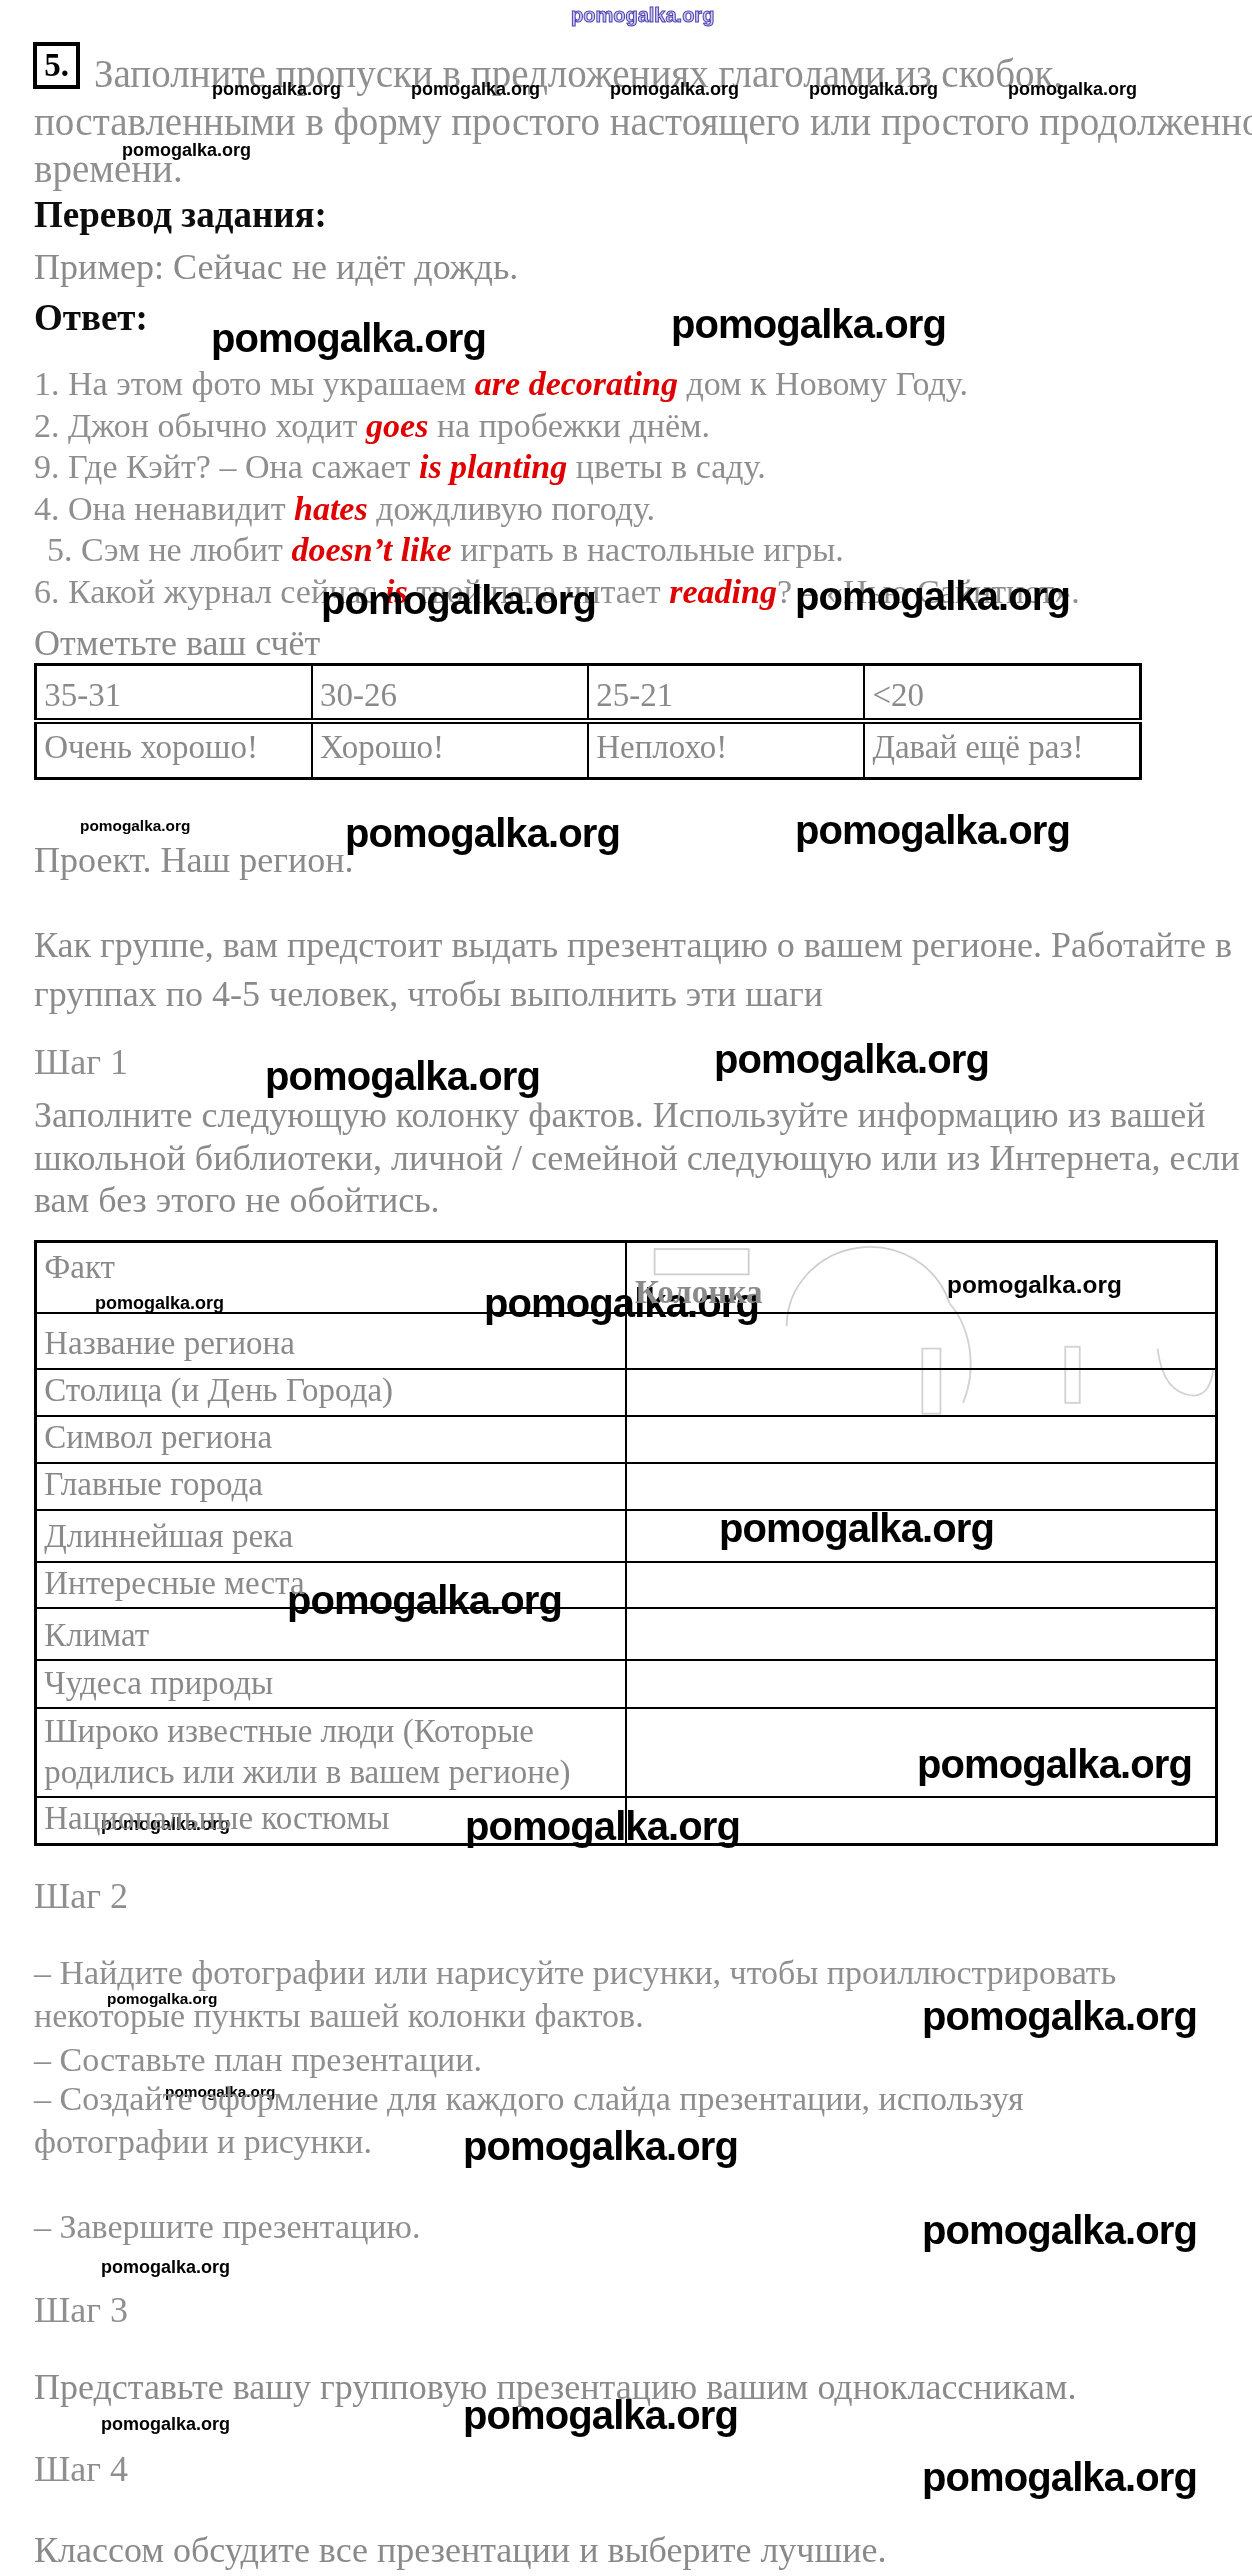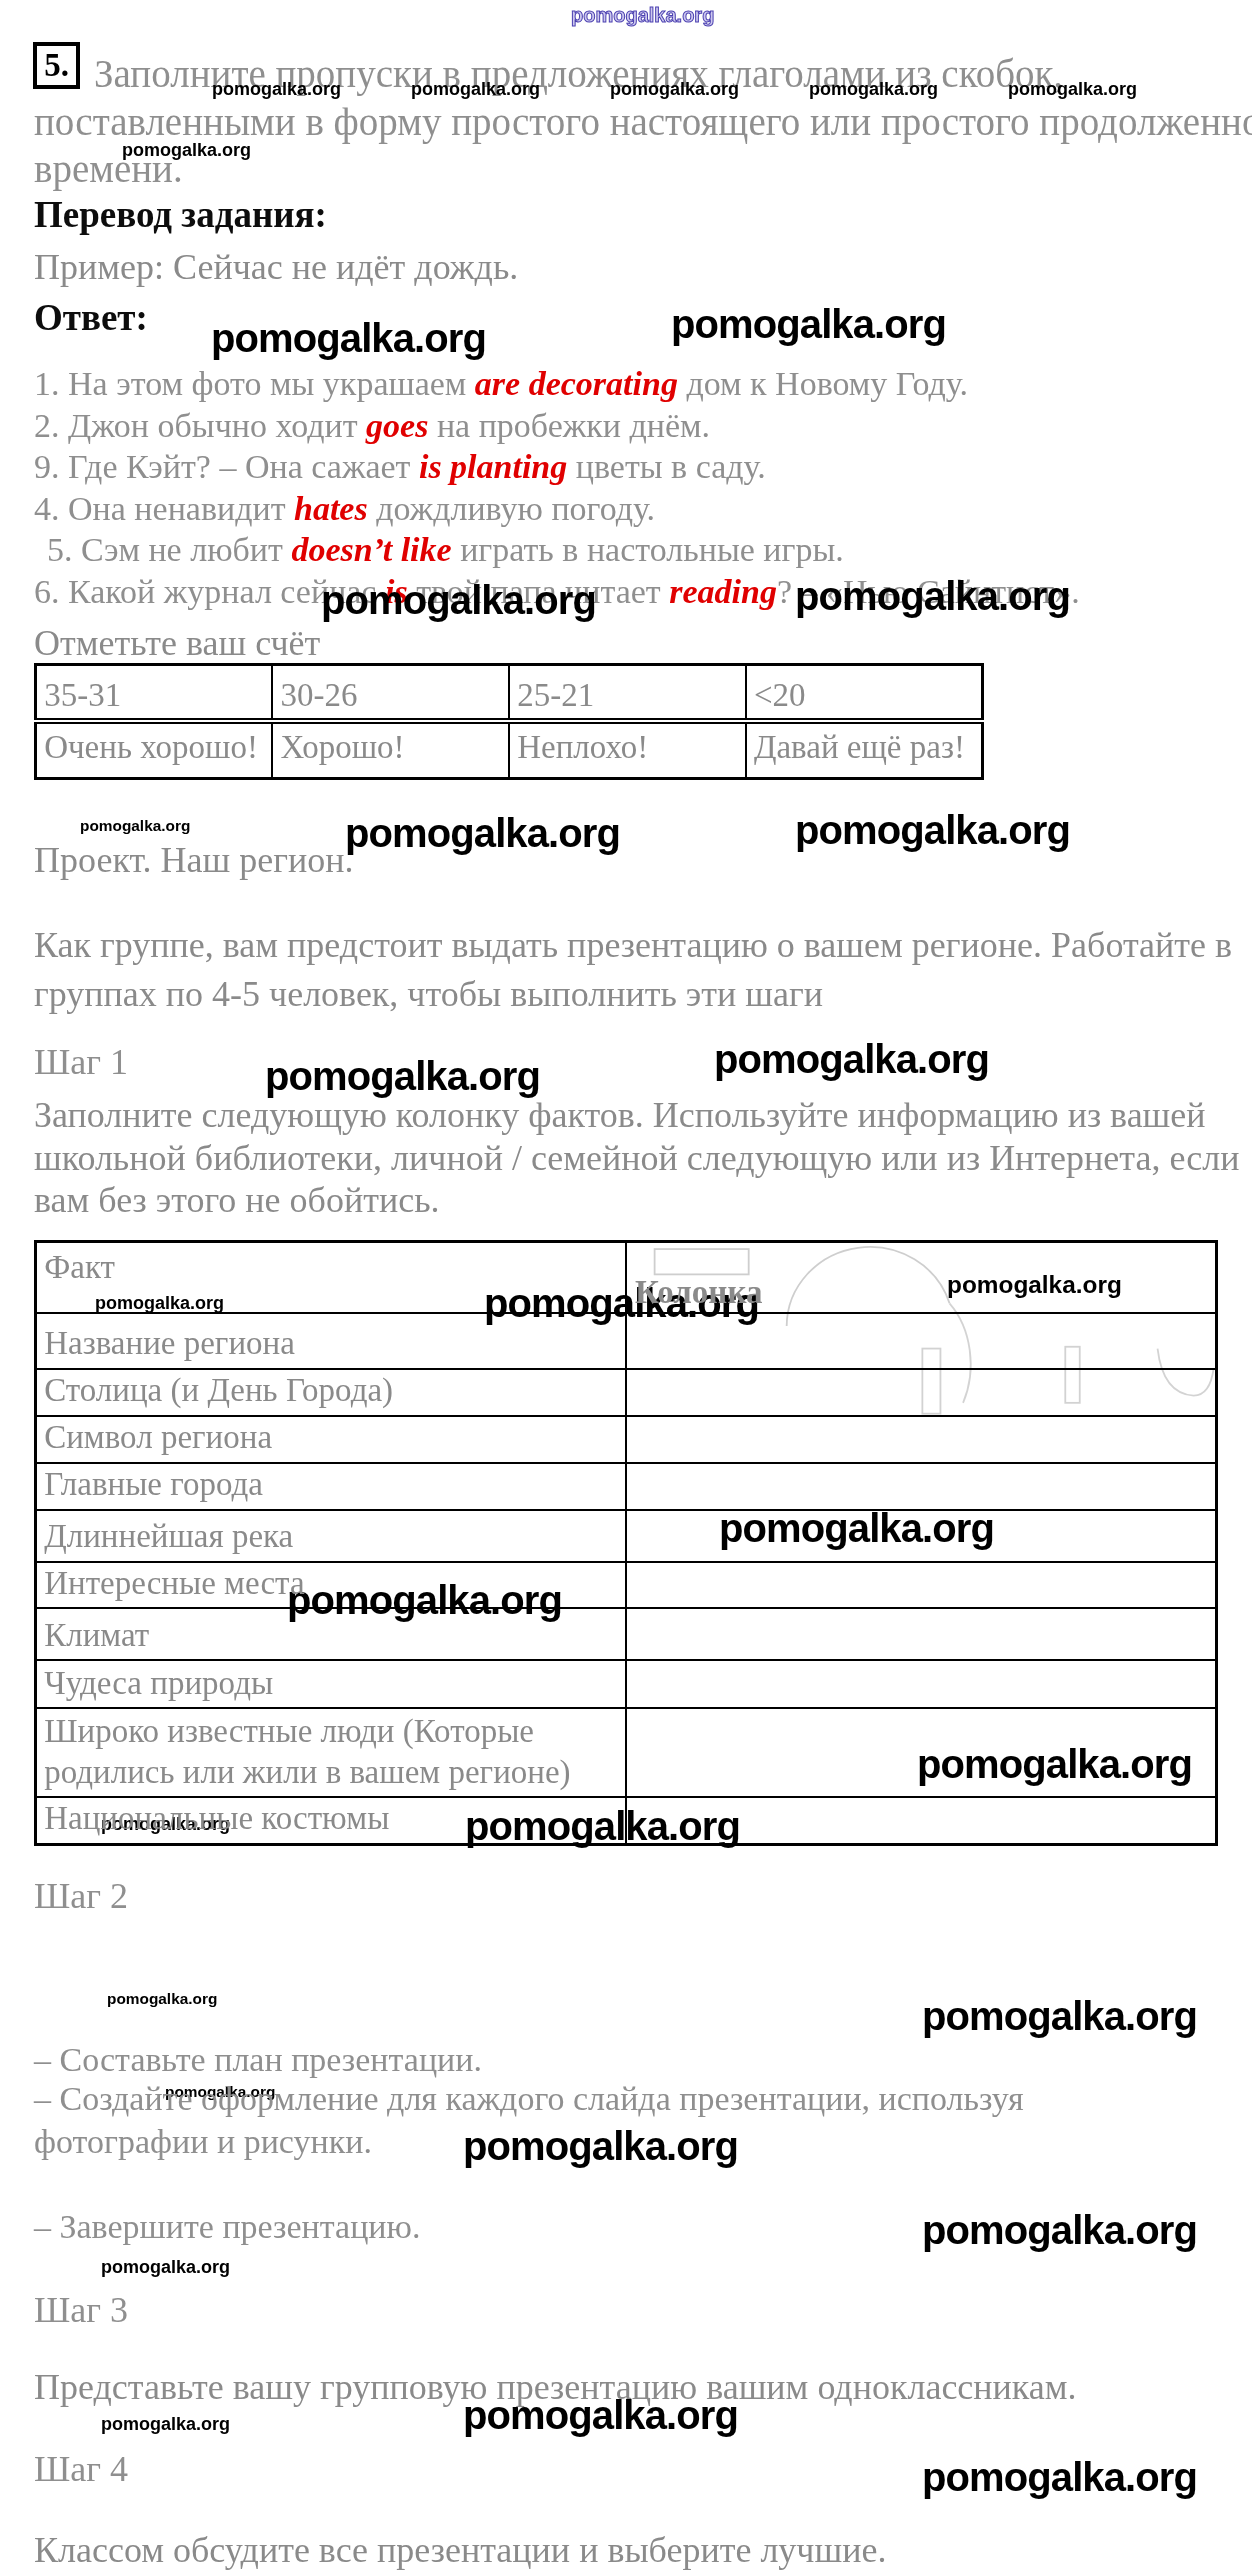--- a/index.html
+++ b/index.html
@@ -15,21 +15,21 @@
            font-size:33px;font-weight:bold;color:#000;text-align:center;line-height:38px;background:#fff;}
   .red-en{color:#e00000;font-weight:bold;font-style:italic;}
   .wm{font-family:"Liberation Sans",sans-serif;font-weight:700;color:#000;white-space:nowrap;line-height:1;}
   .wm-big{font-size:40px;letter-spacing:-0.9px;}
   .wm-med{font-size:24.4px;}
   .wm-small{font-size:18px;}
   .wm-tiny{font-size:15.4px;}
   .wm-top{font-size:20px;color:#cdc8ee;-webkit-text-stroke:1px #4a3fb0;letter-spacing:0px;}
   table.doc{border-collapse:collapse;table-layout:fixed;background:transparent;}
   table.doc td{box-sizing:border-box;border:2.7px solid #000;}
-  table.score{width:950px;}
+  table.score{width:1108px;}
   table.score td{width:25%;font-size:33px;color:#8a8a8a;padding-left:7.2px;}
   table.score tr.hdr td{height:56px;vertical-align:bottom;padding-bottom:3.6px;border-bottom:6.3px double #000;}
   table.score tr.val td{height:58px;vertical-align:top;padding-top:5.4px;}
   table.facts{width:1184px;}
   table.facts td{font-size:33px;color:#8a8a8a;}
   table.facts td.lbl{width:50%;vertical-align:bottom;padding:0 5.4px 4.5px 7.2px;line-height:1.22;}
   table.facts td.blank{width:50%;}
   table.facts tr.thead td{vertical-align:top;padding-top:3.6px;padding-left:7.2px;}
   .bullet-line{font-size:34px;color:#8f8f8f;line-height:43px;white-space:nowrap;}
   .sent{font-size:34px;color:#8f8f8f;white-space:nowrap;}
@@ -174,20 +174,24 @@
 
   <div class="abs step-title" style="left:34px;top:1875px;">Шаг 2</div>
 
   <span class="abs wm wm-tiny" style="left:107px;top:1991px;">pomogalka.org</span>
   <span class="abs wm wm-big" style="left:922px;top:1996px;">pomogalka.org</span>
   <span class="abs wm wm-tiny" style="left:165px;top:2084px;">pomogalka.org</span>
   <span class="abs wm wm-big" style="left:463px;top:2126px;">pomogalka.org</span>
   <span class="abs wm wm-big" style="left:922px;top:2210px;">pomogalka.org</span>
   <span class="abs wm wm-small" style="left:101px;top:2258px;">pomogalka.org</span>
 
+  <div class="abs" style="left:34px;top:1951px;">
+    <div class="bullet-line">– Найдите фотографии или нарисуйте рисунки, чтобы проиллюстрировать</div>
+    <div class="bullet-line">некоторые пункты вашей колонки фактов.</div>
+  </div>
   <div class="abs" style="left:34px;top:2038px;">
     <div class="bullet-line">– Составьте план презентации.</div>
   </div>
   <div class="abs" style="left:34px;top:2077px;">
     <div class="bullet-line">– Создайте оформление для каждого слайда презентации, используя</div>
     <div class="bullet-line">фотографии и рисунки.</div>
   </div>
   <div class="abs" style="left:34px;top:2205px;">
     <div class="bullet-line">– Завершите презентацию.</div>
   </div>

